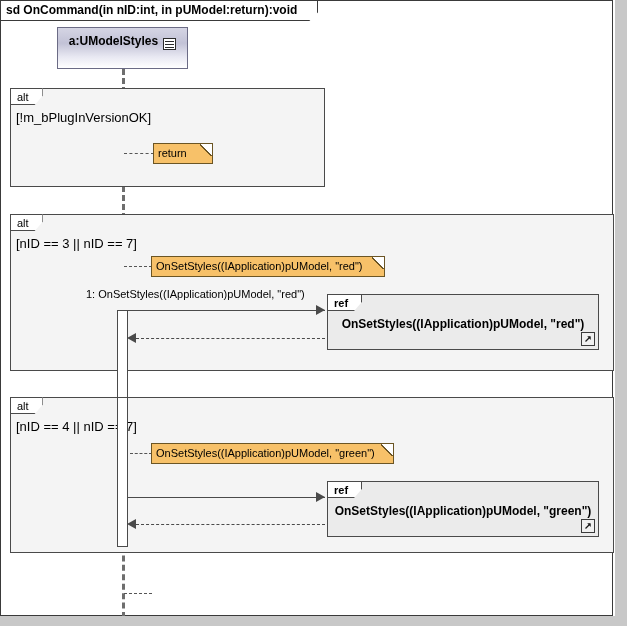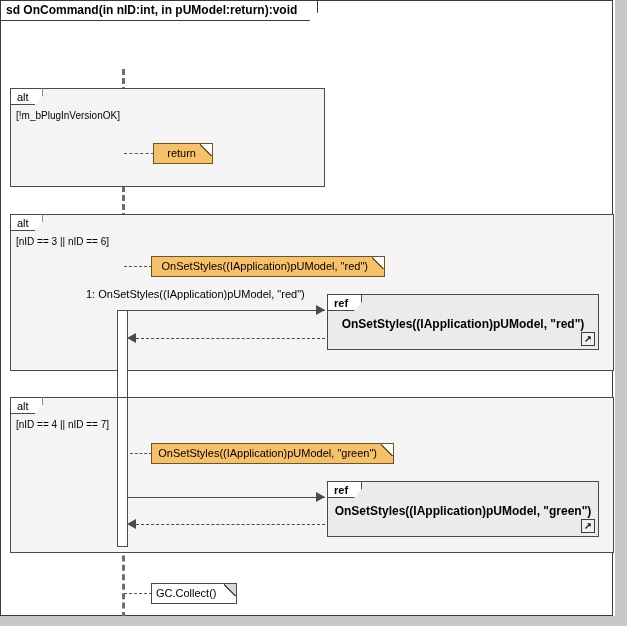--- a/index.html
+++ b/index.html
@@ -130,40 +130,39 @@
     font-weight: normal;
     color: #000000;
     background: #ffffff;
     border: 1px solid #4a4a4a;
     box-sizing: border-box;
     clip-path: polygon(0 0, 100% 0, 100% 45%, calc(100% - 8px) 100%, 0 100%);
   }
   .frag-guard {
     position: absolute;
     left: 5px;
-    font-size: 10px;
+    font-size: 13px;
     color: #000000;
     white-space: nowrap;
   }
 
   
   .note {
     position: absolute;
     box-sizing: border-box;
     border: 1px solid #4a4a4a;
     font-size: 11px;
     color: #000000;
     line-height: 16px;
     padding: 1px 16px 1px 4px;
     white-space: nowrap;
   }
   .note.orange {
     background: #f7c169;
     border-color: #6b5524;
-    text-align: right;
   }
   .note.white {
     background: #ffffff;
     border-color: #4a4a4a;
   }
   .note .fold {
     position: absolute;
     top: 0; right: 0;
     width: 12px; height: 12px;
   }
@@ -254,35 +253,38 @@
 <div id="canvas">
 
   <div class="sd-frame">
 
     <div class="sd-title">sd OnCommand(in nID:int, in pUModel:return):void</div>
   </div>
 
   <div class="lifeline-line" style="left:122px; top:69px; height:267px;"></div>
   <div class="lifeline-line" style="left:122px; top:546px; height:72px;"></div>
 
+  <div class="lifeline-head" style="left:57px; top:27px; width:131px; height:42px;">
+    <span class="ll-name">a:UModelStyles</span><span class="ll-icon"><i></i><i></i><i></i></span>
+  </div>
 
   <div class="fragment" style="left:10px; top:88px; width:315px; height:99px;">
     <div class="frag-tab">alt</div>
     <div class="frag-guard" style="top:21px;">[!m_bPlugInVersionOK]</div>
   </div>
 
   <div class="note-link" style="left:124px; top:153px; width:30px;"></div>
   <div class="note orange" style="left:153px; top:143px; width:60px; height:21px;">
     <span>return</span>
     <span class="fold"></span>
   </div>
 
   <div class="fragment" style="left:10px; top:214px; width:604px; height:157px;">
     <div class="frag-tab">alt</div>
-    <div class="frag-guard" style="top:21px;">[nID == 3 || nID == 6]</div>
+    <div class="frag-guard" style="top:21px;">[nID == 3 || nID == 7]</div>
   </div>
 
   <div class="note-link" style="left:124px; top:266px; width:28px;"></div>
   <div class="note orange" style="left:151px; top:256px; width:234px; height:21px;">
     <span>OnSetStyles((IApplication)pUModel, "red")</span>
     <span class="fold"></span>
   </div>
 
   <div class="activation" style="left:117px; top:310px; width:11px; height:237px;"></div>
 
@@ -328,21 +330,17 @@
     <div class="ref-label" style="top:22px;">OnSetStyles((IApplication)pUModel, "green")</div>
     <div class="ref-nav" style="right:3px; bottom:3px;">
       <svg width="12" height="12" viewBox="0 0 12 12">
         <path d="M3.5 8.5 L8 4" stroke="#1a1a1a" stroke-width="1.3" fill="none"></path>
         <path d="M8.6 3.3 L8.8 7.0 L5.2 3.2 Z" fill="#1a1a1a"></path>
       </svg>
     </div>
   </div>
 
   <div class="note-link" style="left:124px; top:593px; width:28px;"></div>
-  <div class="note white" style="left:151px; top:583px; width:86px; height:21px;">
-    <span>GC.Collect()</span>
-    <span class="fold"></span>
-  </div>
 
   <div class="chrome-right"></div>
   <div class="chrome-bottom"></div>
 
 </div>
 
 </body></html>

